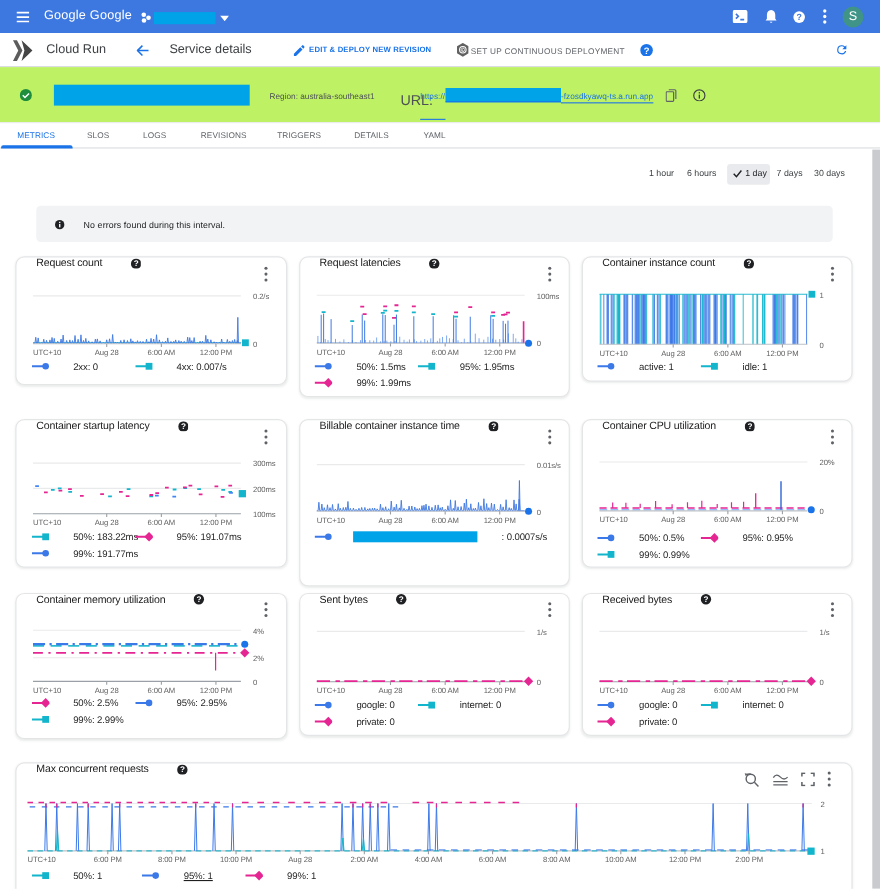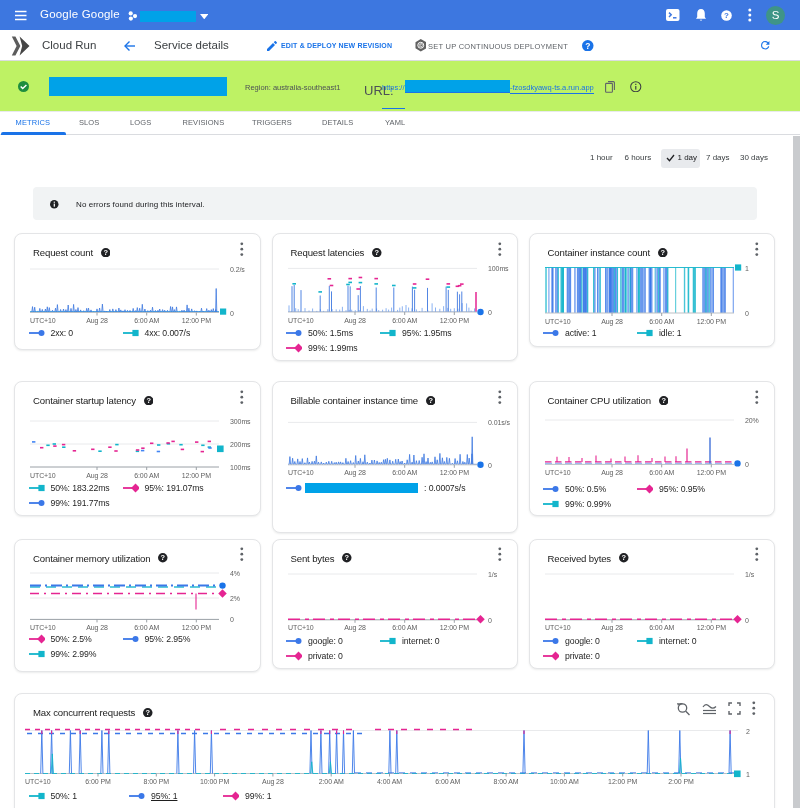--- a/index.html
+++ b/index.html
@@ -1,20 +1,20 @@
 <!DOCTYPE html>
 <html><head><meta charset="utf-8"><style>
 *{margin:0;padding:0;box-sizing:border-box}
 body{width:800px;height:808px;overflow:hidden;position:relative;font-family:"Liberation Sans",sans-serif;background:#fff}
 .abs{position:absolute}
 .card{position:absolute;background:#fff;border:1px solid #e4e5e7;border-radius:8px;box-shadow:0 1px 2px rgba(60,64,67,.1)}
-.ct{position:absolute;left:18px;top:13px;display:flex;align-items:center;gap:8px;font-size:9.6px;letter-spacing:-0.15px;color:#212121;white-space:nowrap}
+.ct{position:absolute;left:18px;top:0;display:flex;align-items:center;gap:26px;font-size:9.6px;letter-spacing:-0.15px;color:#212121;white-space:nowrap}
 .axt{font-family:"Liberation Sans",sans-serif;font-size:7px;fill:#616161;letter-spacing:-0.1px}
 .leg{position:absolute;left:13.5px;height:10px;display:flex;font-size:8.7px;letter-spacing:-0.1px;color:#1f1f1f;align-items:center}
-.leg .li{display:flex;align-items:center;gap:6px;white-space:nowrap}
+.leg .li{display:flex;align-items:center;gap:22px;white-space:nowrap}
 .leg .li:first-child{width:94px}
 .tab{position:absolute;top:117.5px;font-size:7.5px;font-weight:500;letter-spacing:0.1px;color:#5f6368}
 </style></head><body>
 <div class="abs" style="left:0;top:0;width:800px;height:30px;background:#3d77e0">
     <svg class="abs" style="left:15px;top:9.5px" width="11.5" height="11">
       <g stroke="#fff" stroke-width="1.5">
         <line x1="0" y1="1.5" x2="11.5" y2="1.5"></line>
         <line x1="0" y1="5.5" x2="11.5" y2="5.5"></line>
         <line x1="0" y1="9.5" x2="11.5" y2="9.5"></line>
       </g>

